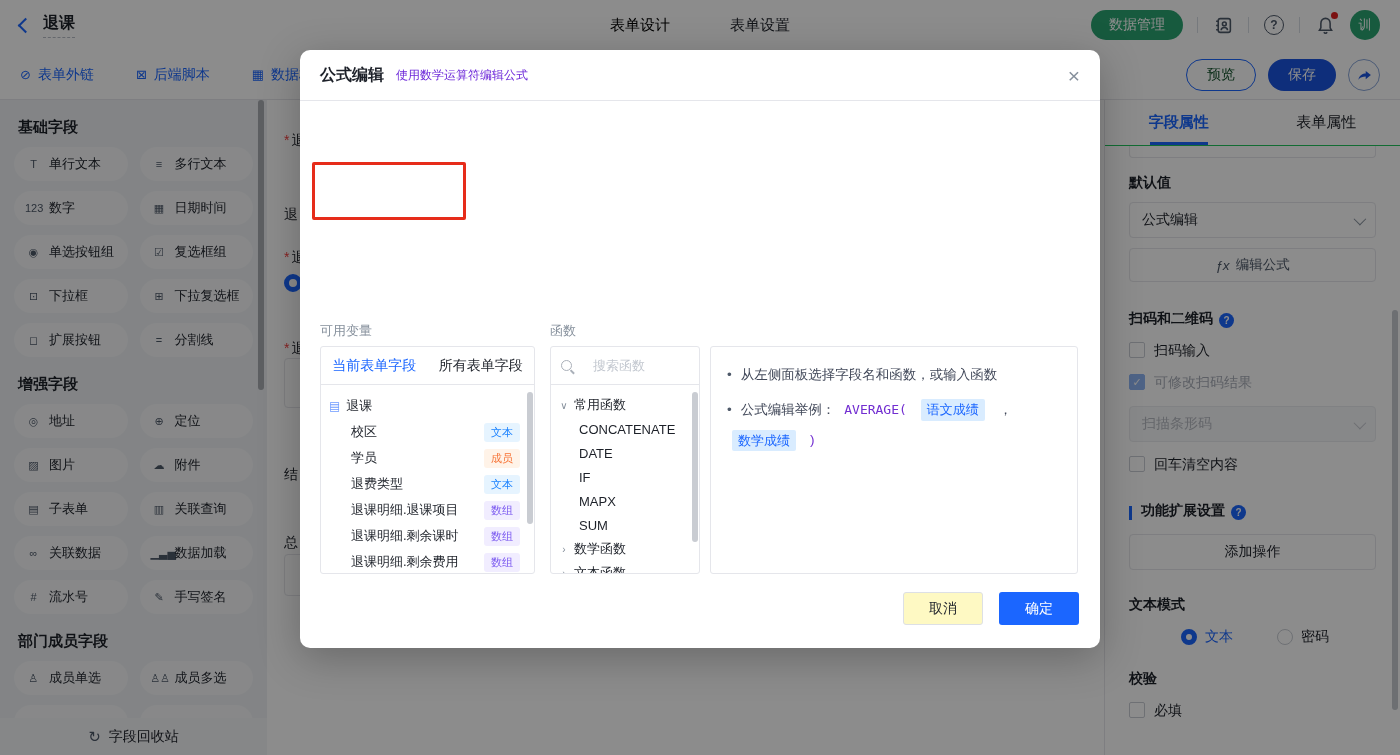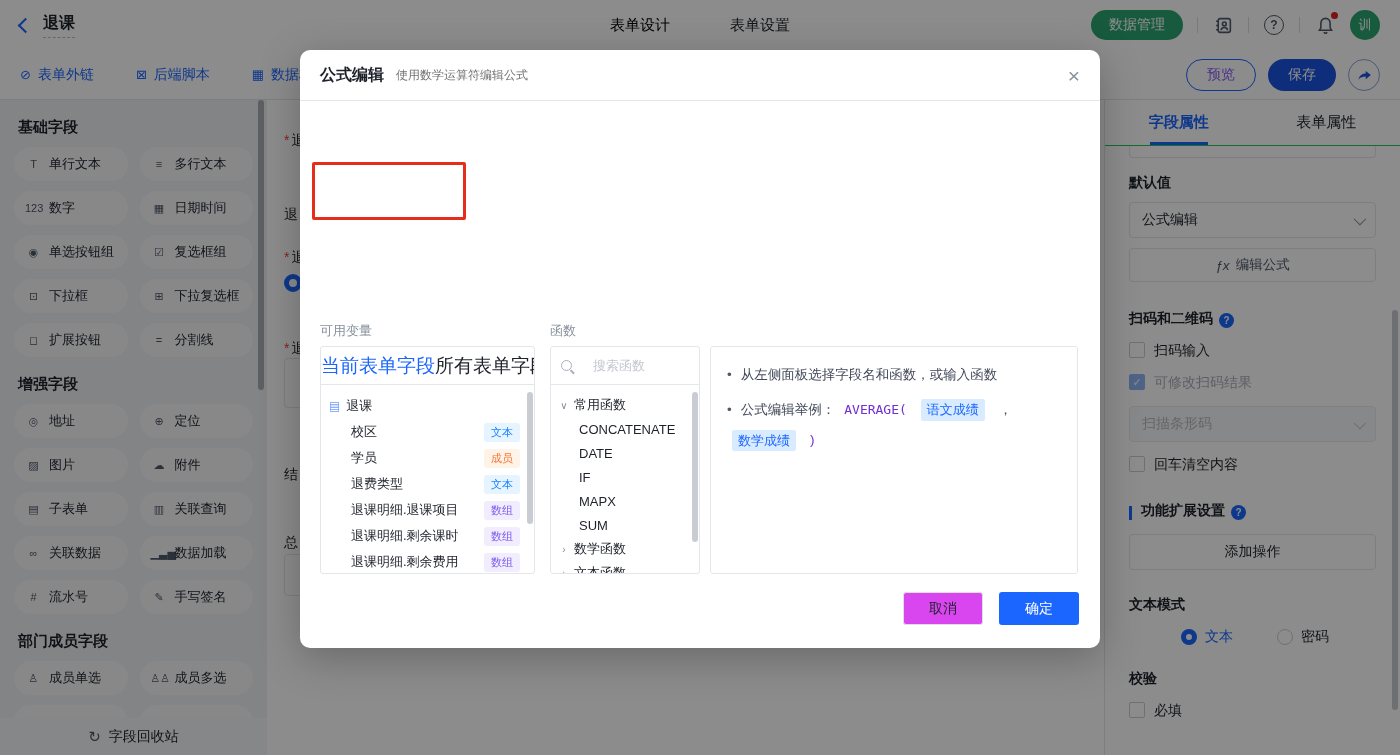--- a/index.html
+++ b/index.html
@@ -26,21 +26,21 @@
   .bell-dot{position:absolute;top:-2px;right:-2px;width:7px;height:7px;border-radius:50%;background:#e02020;}
   .avatar{width:30px;height:30px;border-radius:50%;background:#2ba471;color:#fff;font-size:13px;
           display:flex;align-items:center;justify-content:center;cursor:pointer;}
   
   .toolbar{height:49px;background:#fff;border-bottom:1px solid #e5e6eb;display:flex;align-items:center;
            justify-content:space-between;padding:0 20px;}
   .tool-links{display:flex;gap:42px;}
   .tool-link{display:flex;align-items:center;gap:7px;color:#1b66ff;font-size:14px;cursor:pointer;}
   .tl-ic{font-size:13px;}
   .tool-actions{display:flex;align-items:center;gap:12px;}
-  .btn-outline-pill{height:32px;padding:0 20px;border-radius:16px;border:1px solid #1b66ff;color:#8b5cf6;
+  .btn-outline-pill{height:32px;padding:0 20px;border-radius:16px;border:1px solid #1b66ff;color:#14532d;
                     background:#fff;font-size:14px;cursor:pointer;font-family:inherit;}
   .btn-fill-pill{height:32px;padding:0 20px;border-radius:16px;border:none;background:#1b55e0;color:#fff;
                  font-size:14px;cursor:pointer;font-family:inherit;}
   .btn-circle{width:32px;height:32px;border-radius:50%;border:1px solid #8aa6d8;background:#fff;color:#1b55e0;
               display:flex;align-items:center;justify-content:center;cursor:pointer;}
   
   .body-row{display:flex;height:655px;}
   .sidebar{width:267px;background:#eff1f4;position:relative;padding:0 14px;box-sizing:border-box;overflow:hidden;}
   .sb-title{font-size:15px;font-weight:bold;margin:18px 0 10px 4px;}
   .sb-grid{display:grid;grid-template-columns:1fr 1fr;column-gap:12px;row-gap:10px;}
@@ -90,38 +90,38 @@
   .radio-dot{width:16px;height:16px;box-sizing:border-box;border:1px solid #c9cdd4;border-radius:50%;background:#fff;}
   .radio-dot.on{border:5px solid #1b66ff;}
   .radio-opt.on .radio-lbl{color:#1b66ff;}
   .rb-scroll{position:absolute;right:2px;top:210px;width:6px;height:400px;border-radius:3px;background:#c6cad0;}
   
   .overlay{position:absolute;inset:0;background:rgba(0,0,0,0.45);z-index:50;}
   .modal{position:absolute;left:300px;top:50px;width:800px;height:598px;background:#fff;border-radius:10px;
          z-index:60;box-shadow:0 10px 40px rgba(0,0,0,.25);font-size:14px;}
   .m-head{height:50px;display:flex;align-items:center;padding:0 20px;border-bottom:1px solid #e5e6eb;}
   .m-title{font-size:16px;font-weight:bold;}
-  .m-sub{font-size:12px;color:#737373;margin-left:12px;}
+  .m-sub{font-size:12px;color:#6d28d9;margin-left:12px;}
   .m-close{margin-left:auto;font-size:21px;color:#86909c;cursor:pointer;line-height:1;}
   .f-box{position:absolute;left:20px;top:75px;width:758px;height:187px;border:1px solid #cfe4f7;border-radius:3px;
          box-sizing:border-box;overflow:hidden;}
   .f-strip{height:38px;background:#e4f1fc;display:flex;align-items:center;padding:0 14px;border-bottom:1px solid #dcedfa;}
   .f-body{padding:13px 12px;font-family:"DejaVu Sans Mono",monospace;font-size:13px;}
   .tok-fn{color:#722ed1;}
   .tok-chip{background:#d9ecff;color:#1b66ff;padding:1px 6px;border-radius:2px;margin:0 5px;
             font-family:"Liberation Sans","DejaVu Sans",sans-serif;font-size:13px;}
   .red-annotation{position:absolute;left:12px;top:112px;width:148px;height:52px;border:3px solid #e62c1a;
                   border-radius:2px;z-index:5;pointer-events:none;}
   .p-label{position:absolute;top:272px;font-size:13px;color:#86909c;}
   .panel{position:absolute;top:296px;height:228px;border:1px solid #e5e6eb;border-radius:3px;background:#fff;
          box-sizing:border-box;overflow:hidden;}
   .p-vars{left:20px;width:215px;}
   .p-funcs{left:250px;width:150px;}
   .p-help{left:410px;width:368px;padding:18px 16px;box-sizing:border-box;}
-  .v-tabs{height:37px;display:flex;border-bottom:1px solid #e5e6eb;font-size:19px;}
+  .v-tabs{height:37px;display:flex;border-bottom:1px solid #e5e6eb;font-size:14px;}
   .v-tab{flex:1;display:flex;align-items:center;justify-content:center;cursor:pointer;white-space:nowrap;}
   .v-tab.active{color:#1b66ff;}
   .v-list{padding:8px 6px 0 8px;position:relative;}
   .v-row{height:26px;display:flex;align-items:center;font-size:13px;cursor:pointer;}
   .v-form-ic{color:#6e9bff;font-size:12px;margin-right:6px;}
   .v-field{padding-left:22px;justify-content:space-between;padding-right:8px;}
   .v-name{white-space:nowrap;overflow:hidden;max-width:118px;}
   .badge{font-size:11px;padding:2px 7px;border-radius:3px;flex:none;}
   .b-blue{color:#1b82ff;background:#e6f4ff;}
   .b-orange{color:#f77234;background:#fff3e8;}
@@ -132,21 +132,21 @@
   .mag::after{content:"";position:absolute;width:5px;height:1.5px;background:#aab0b9;transform:rotate(45deg);
               right:-4px;bottom:-2px;}
   .fn-ph{color:#c2c7cf;font-size:13px;}
   .fn-list{padding:8px 4px 0 8px;position:relative;}
   .fn-row{height:24px;display:flex;align-items:center;gap:5px;font-size:13px;cursor:pointer;}
   .fn-chev{color:#86909c;font-size:10px;width:10px;text-align:center;}
   .fn-item{padding-left:20px;}
   .help-li{display:flex;gap:9px;font-size:13.5px;color:#42495a;margin-bottom:14px;line-height:1.5;flex-wrap:wrap;align-items:center;}
   .help-li::before{content:"•";color:#4e5969;}
   .m-foot-btn{position:absolute;height:33px;border-radius:3px;font-size:14px;cursor:pointer;font-family:inherit;}
-  .btn-cancel{right:117px;bottom:23px;width:80px;background:#d946ef;border:1px solid #dde0e5;color:#1d2129;}
+  .btn-cancel{right:117px;bottom:23px;width:80px;background:#fef9c3;border:1px solid #dde0e5;color:#1d2129;}
   .btn-ok{right:21px;bottom:23px;width:80px;background:#1b66ff;border:none;color:#fff;}
 </style>
 </head>
 <body>
 
 <div class="app">
 
   <header class="topbar">
     <div class="tb-left">
       <span style="display:flex;align-items:center;">

